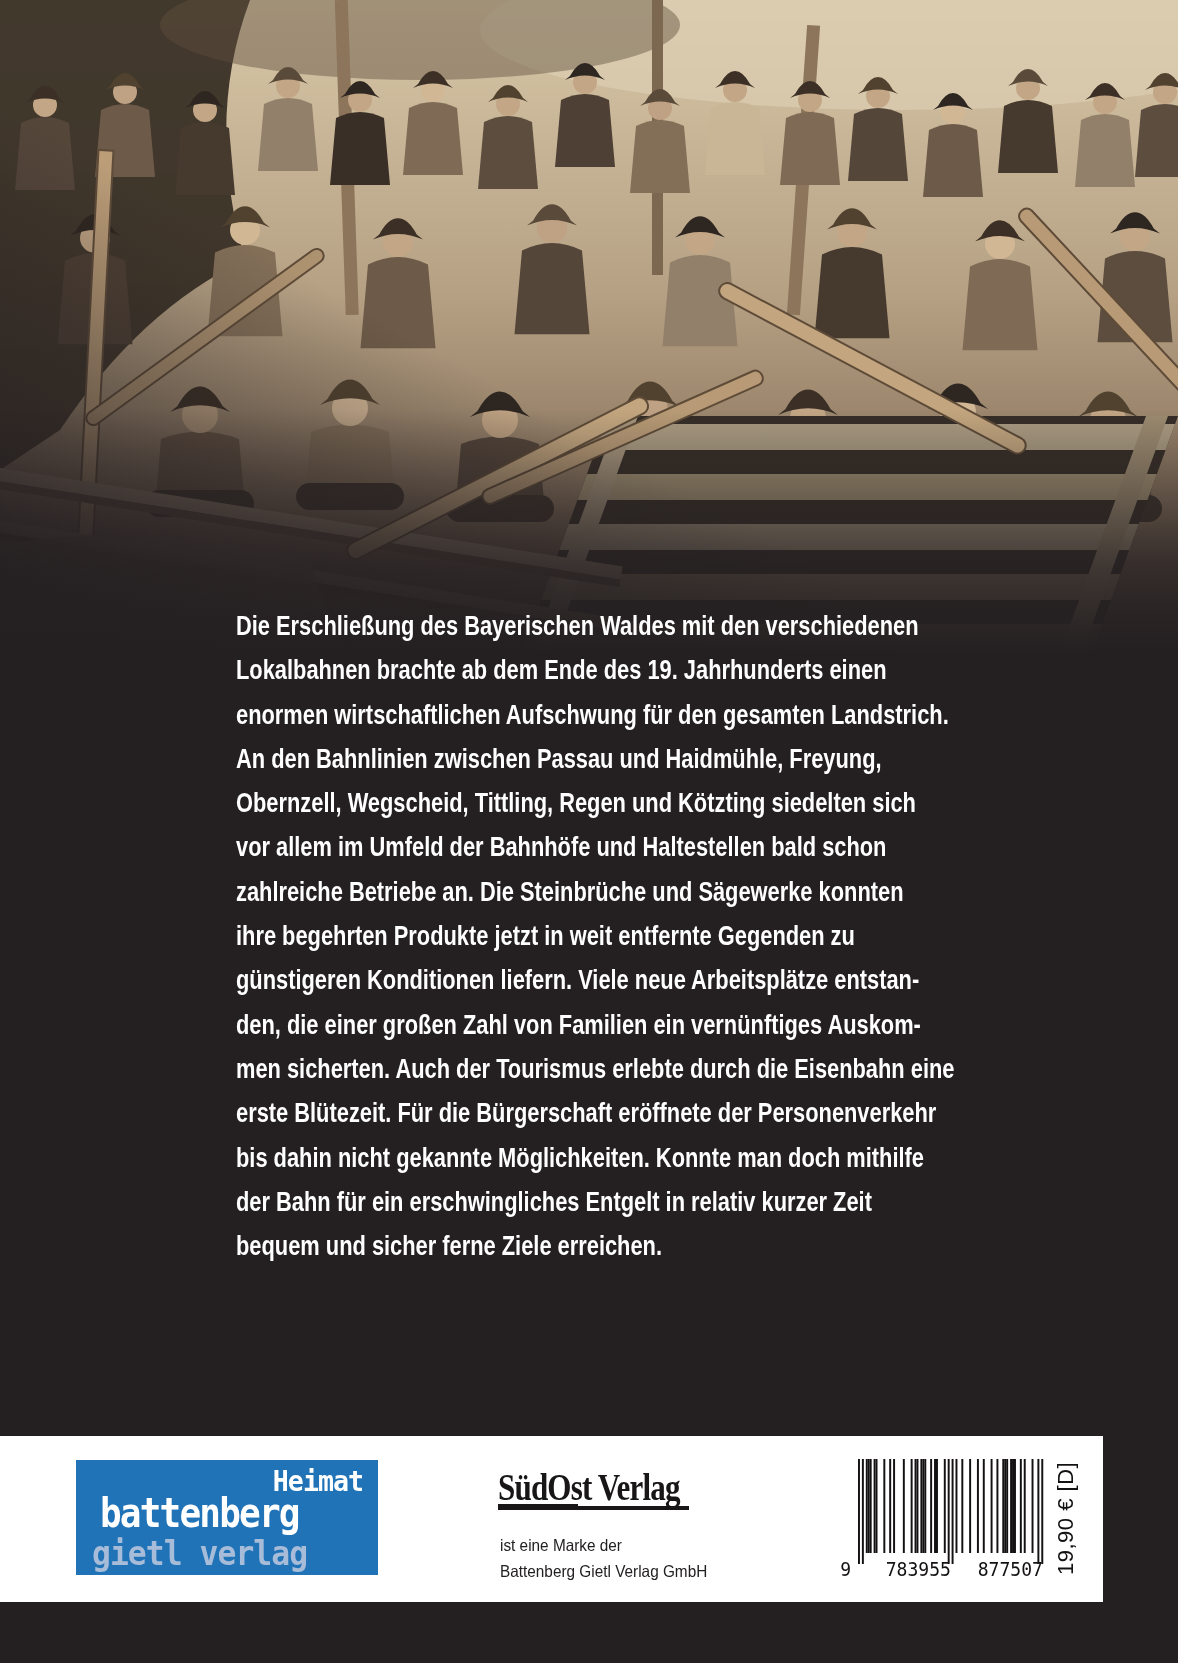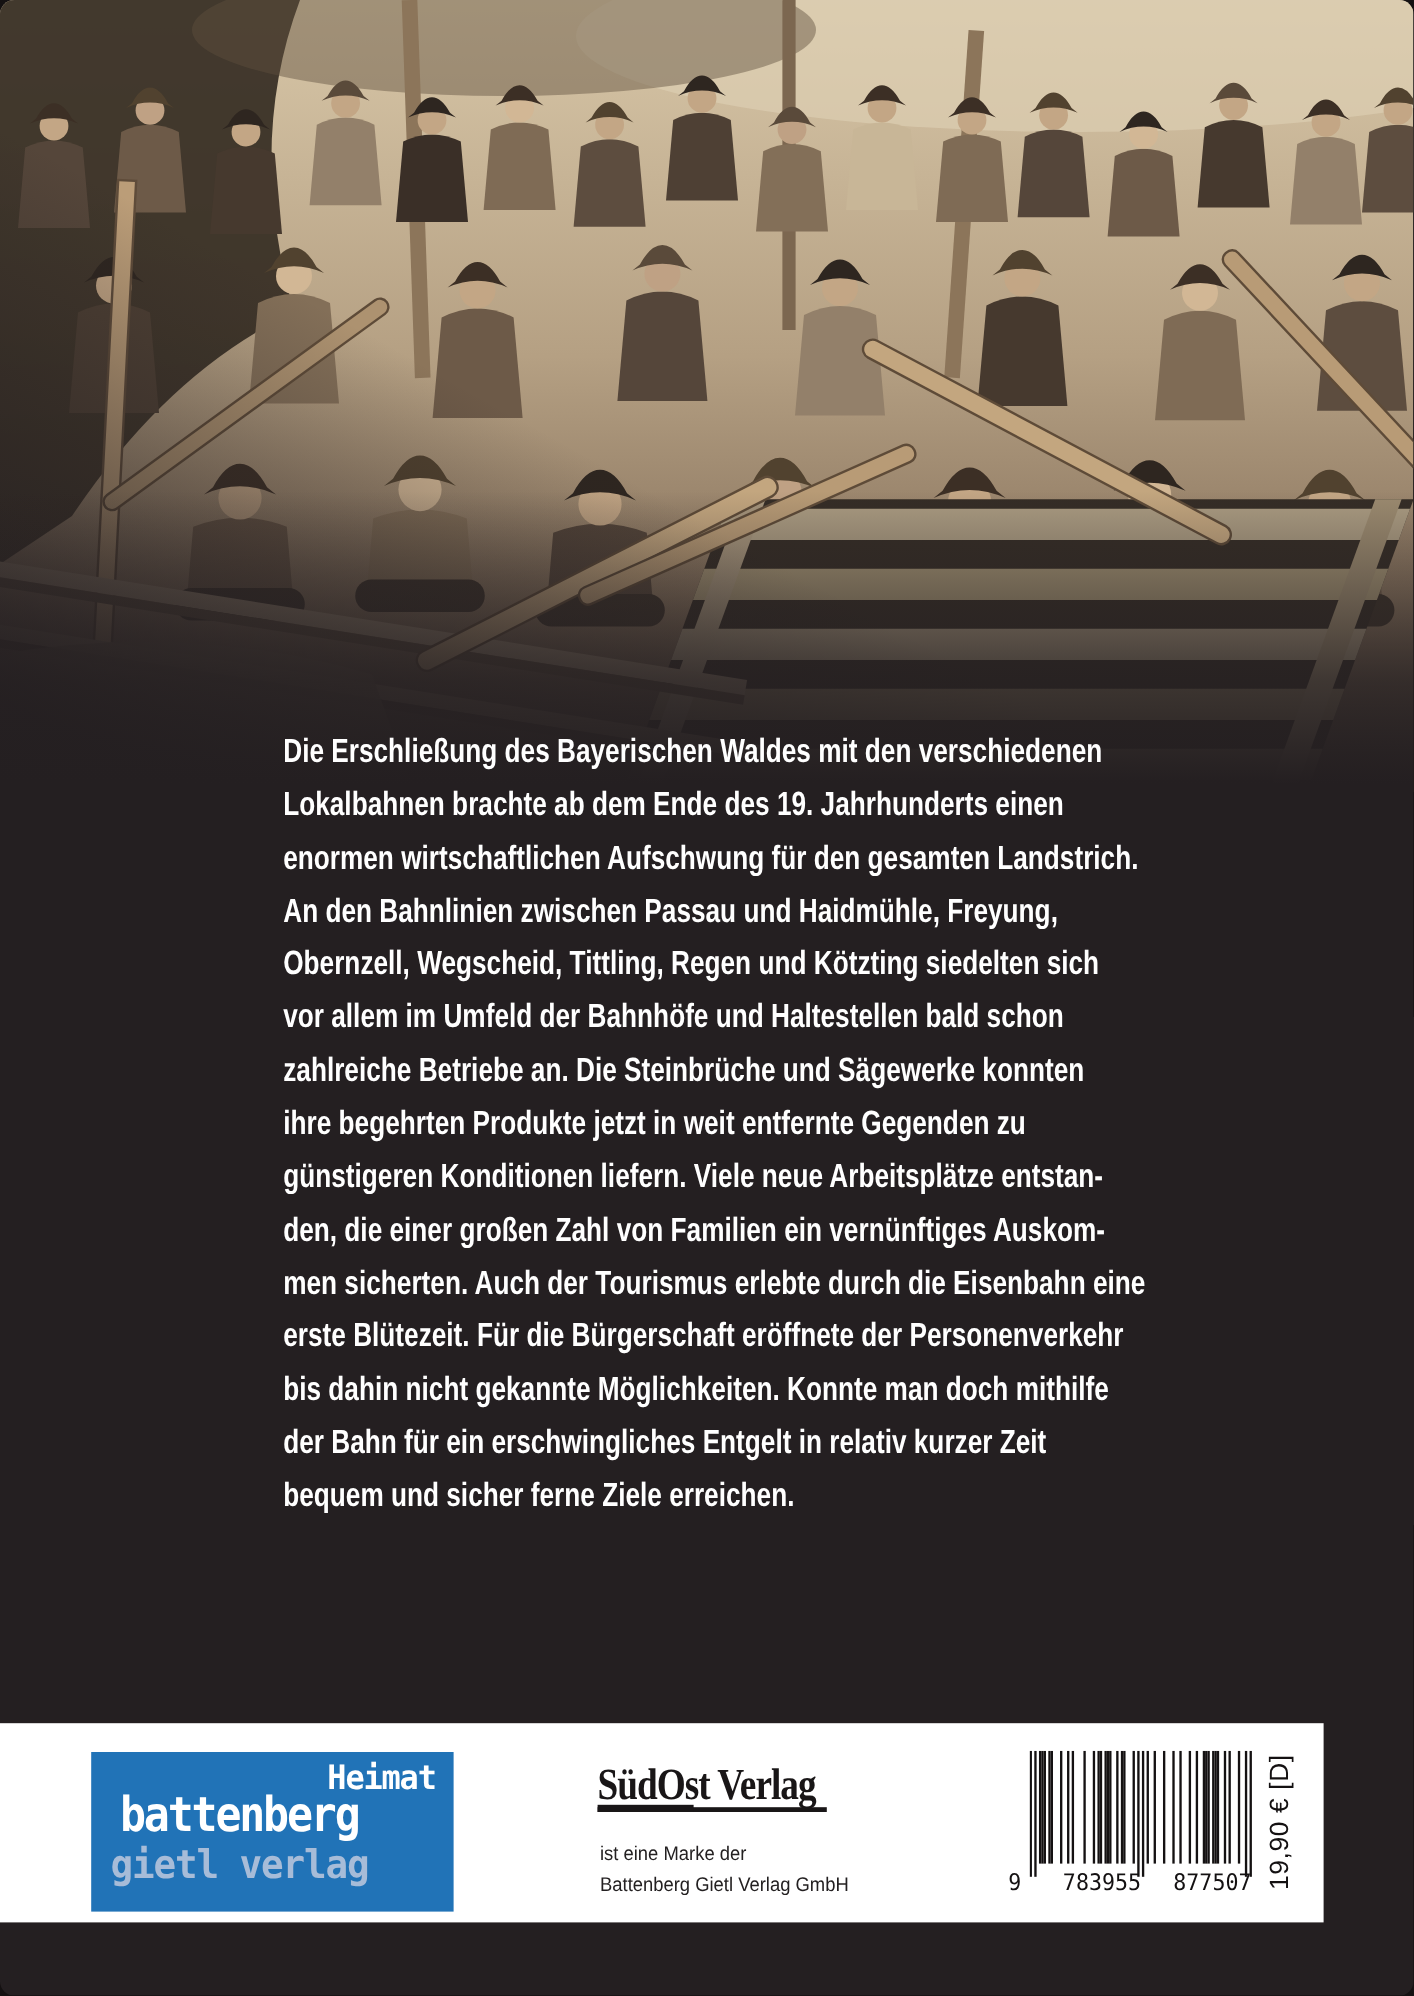--- a/index.html
+++ b/index.html
@@ -1,20 +1,19 @@
 <!DOCTYPE html>
 <html style="--page_bg: #241f21; --accent_blue: #2173b7; --logo_sub_blue: #a7bcd8; --photo_highlight: #d8c7a8; --photo_shadow: #4f4136;"><head>
 <meta charset="utf-8">
 <style>
   html,body{margin:0;padding:0;background:#141112;}
   .page{
     position:relative;width:1178px;height:1663px;overflow:hidden;
     background:var(--page_bg,#241f21);
     font-family:"Liberation Sans",sans-serif;
-    border-radius:12px;
   }
 
   
   .photo{position:absolute;left:0;top:0;width:1178px;height:660px;}
   .photo svg{display:block;width:100%;height:100%;}
   .photo::before{
     content:"";position:absolute;inset:0;
     background:linear-gradient(to top right, rgba(36,31,33,.92) 6%, rgba(36,31,33,0) 42%);
   }
   .photo::after{
@@ -31,21 +30,21 @@
   }
 
   
   .footer-strip{
     position:absolute;left:0;top:1436px;width:1103px;height:166px;
     background:#ffffff;z-index:4;
   }
 
   
   .bb-box{
-    position:absolute;left:76px;top:24px;width:302px;height:133px;
+    position:absolute;left:76px;top:24px;width:302px;height:115px;
     background:var(--accent_blue,#2173b7);
   }
   .bb-box span{position:absolute;display:block;white-space:nowrap;
     font-family:"DejaVu Sans Mono",monospace;font-weight:bold;line-height:1;}
   .bb-heimat{right:15px;top:8px;font-size:28px;color:#fff;transform:scaleX(.95);transform-origin:100% 0;letter-spacing:-1px;}
   .bb-main{left:24px;top:33px;font-size:40px;color:#fff;transform:scaleX(.90);transform-origin:0 0;letter-spacing:-2px;}
   .bb-sub{left:16px;top:77px;font-size:33px;color:var(--logo_sub_blue,#a7bcd8);transform:scaleX(.95);transform-origin:0 0;letter-spacing:-1px;}
 
   
   .sudost{position:absolute;left:498px;top:0;}

